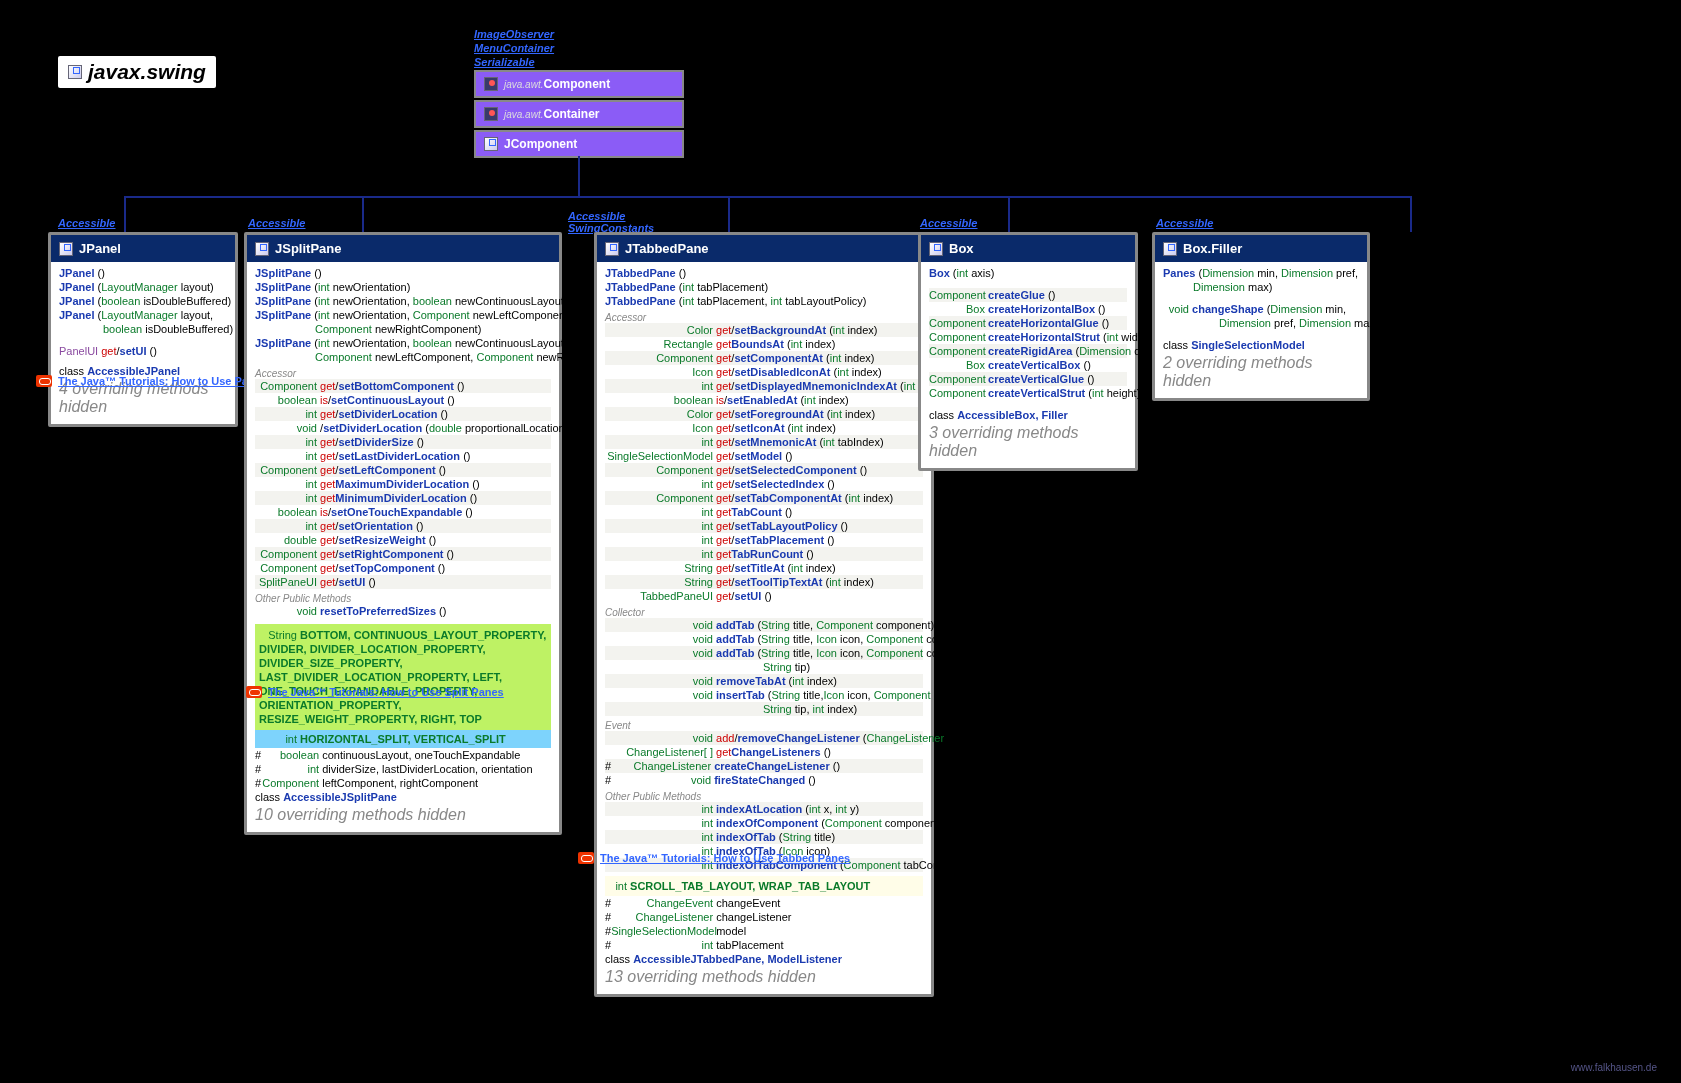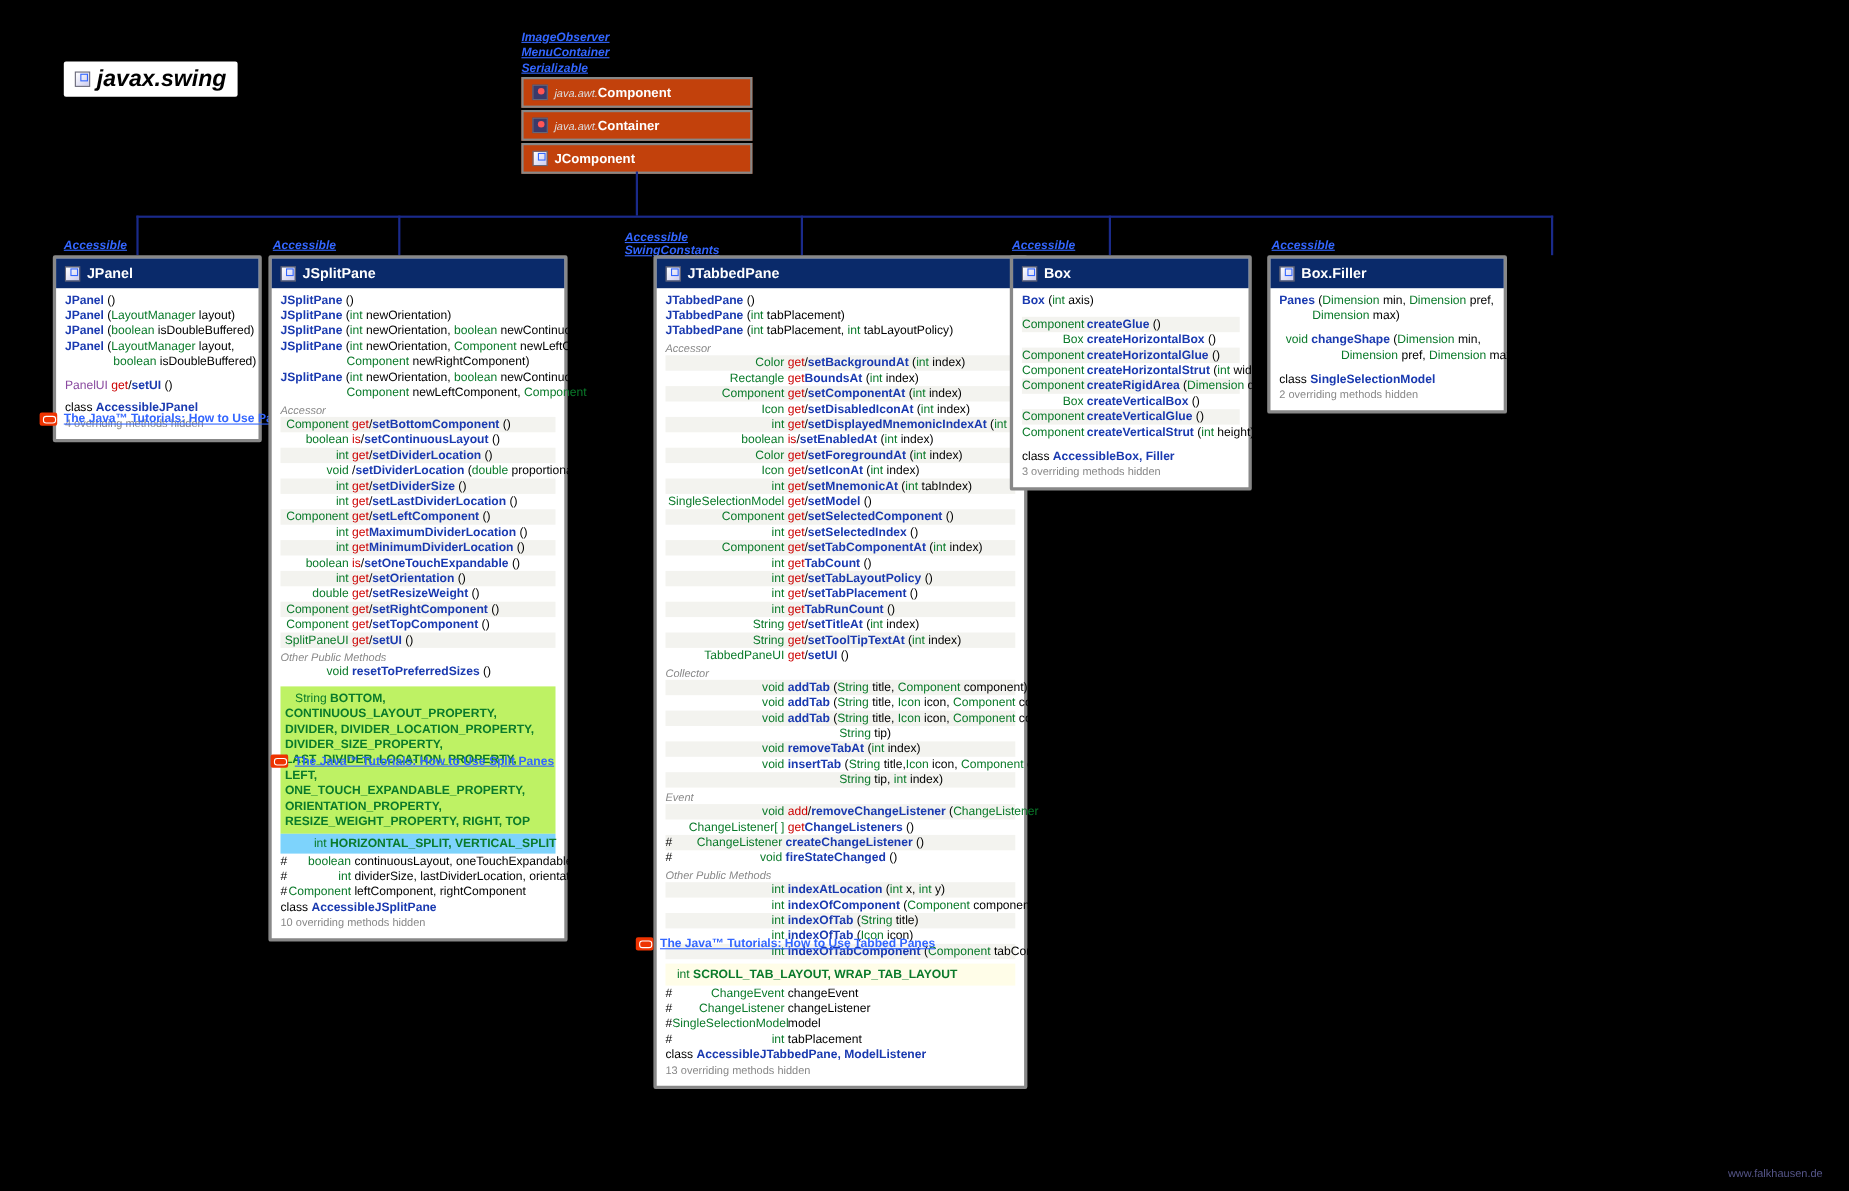--- a/index.html
+++ b/index.html
@@ -55,33 +55,33 @@
     padding: 6px 8px;
     display: flex;
     align-items: center;
     gap: 6px;
     font-size: 13px;
   }
   .cls-body { padding: 4px 8px 6px 8px; }
   .row { line-height: 14px; white-space: nowrap; }
   .stripe .row:nth-child(odd){ background:#f3f3ef; }
   .sec { color:#888; font-style:italic; margin-top:4px; font-size:10px; }
-  .hid { color:#888; font-size:10px; padding:2px 0; }
+  .hid { color:#888; font-style:italic; font-size:16px; padding:2px 0; }
   .kw-ret { color:#0a7a2a; display:inline-block; text-align:right; }
   .kw-name { color:#1a3ab0; font-weight:bold; }
   .kw-red { color:#c00; }
   .kw-param { color:#0a7a2a; }
   .kw-black { color:#000; }
   .kw-const { color:#0a7a2a; font-weight:bold; }
   .tut { position:absolute; display:flex; align-items:center; gap:6px; }
   .tut a { color:#36f; font-weight:bold; text-decoration:underline; font-size:11px; }
   .footer { position:absolute; right:24px; bottom:10px; color:#558; font-size:10px; }
 
   
-  .root { position:absolute; width:210px; border:2px solid #888; background:#c2410c; color:#fff; padding:5px 8px; display:flex; align-items:center; gap:6px; font-size:12px; }
+  .root { position:absolute; width:210px; border:2px solid #888; background:#8b5cf6; color:#fff; padding:5px 8px; display:flex; align-items:center; gap:6px; font-size:12px; }
   .root .pkg { font-style:italic; font-size:10px; color:#ddd; }
   .root .nm { font-weight:bold; }
 
   .ifc-stack { position:absolute; left:474px; top:27px; font-size:11px; }
   .ifc-stack div { color:#36f; font-style:italic; font-weight:bold; text-decoration:underline; line-height:14px; }
 </style>
 </head>
 <body>
 
 <div class="pkg-title">
@@ -139,21 +139,21 @@
       <div style="height:6px"></div>
       <div class="row"><span class="kw-black">class</span> <span class="kw-name">AccessibleJPanel</span></div>
       <div class="hid">4 overriding methods hidden</div>
     </div>
 </div>
 <div class="tut" style="left:36px; top:375px;">
     <span class="ora"></span>
     <a>The Java™ Tutorials: How to Use Panels</a>
   </div>
 
-<div class="cls" style="left:244px; top:232px; width:272px;">
+<div class="cls" style="left:244px; top:232px; width:318px;">
   <div class="cls-hdr">
       <span class="ci"></span>
       <span>JSplitPane</span>
     </div>
   <div class="cls-body" id="jsplitpane-body">
       <div class="row"><span class="kw-name">JSplitPane</span> <span class="kw-black"><span class="kw-black">(</span><span class="kw-black">)</span></span></div>
       <div class="row"><span class="kw-name">JSplitPane</span> <span class="kw-black"><span class="kw-black">(</span><span class="kw-param">int</span> newOrientation<span class="kw-black">)</span></span></div>
       <div class="row"><span class="kw-name">JSplitPane</span> <span class="kw-black"><span class="kw-black">(</span><span class="kw-param">int</span> newOrientation, <span class="kw-param">boolean</span> newContinuousLayout<span class="kw-black">)</span></span></div>
       <div class="row"><span class="kw-name">JSplitPane</span> <span class="kw-black"><span class="kw-black">(</span><span class="kw-param">int</span> newOrientation, <span class="kw-param">Component</span> newLeftComponent,</span></div>
       <div class="row" style="padding-left:60px;"><span class="kw-black"><span class="kw-param">Component</span> newRightComponent<span class="kw-black">)</span></span></div>

